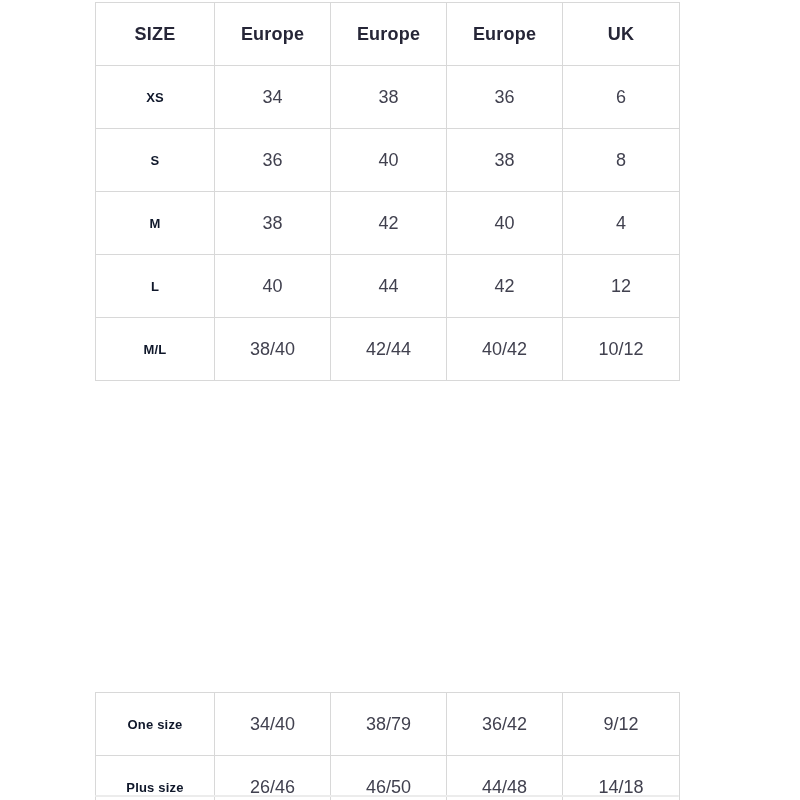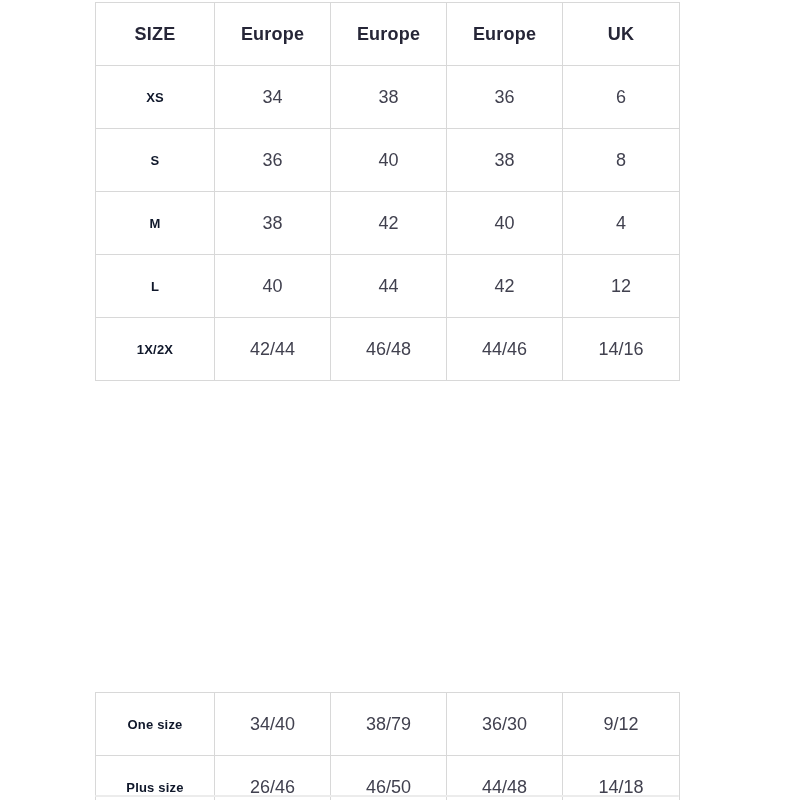--- a/index.html
+++ b/index.html
@@ -107,43 +107,43 @@
         <td class="value-cell">4</td>
       </tr>
       <tr>
         <td class="row-label">L</td>
         <td class="value-cell">40</td>
         <td class="value-cell">44</td>
         <td class="value-cell">42</td>
         <td class="value-cell">12</td>
       </tr>
       <tr>
-        <td class="row-label">1X/2X</td>
+        <td class="row-label">M/L</td>
+        <td class="value-cell">38/40</td>
         <td class="value-cell">42/44</td>
-        <td class="value-cell">46/48</td>
-        <td class="value-cell">44/46</td>
-        <td class="value-cell">14/16</td>
+        <td class="value-cell">40/42</td>
+        <td class="value-cell">10/12</td>
       </tr>
     </tbody>
   </table>
 
   <table class="size-grid special-table">
     <colgroup>
         <col class="c0">
         <col class="c1">
         <col class="c2">
         <col class="c3">
         <col class="c4">
       </colgroup>
     <tbody>
       <tr>
         <td class="row-label">One size</td>
         <td class="value-cell">34/40</td>
         <td class="value-cell">38/79</td>
-        <td class="value-cell">36/30</td>
+        <td class="value-cell">36/42</td>
         <td class="value-cell">9/12</td>
       </tr>
       <tr>
         <td class="row-label">Plus size</td>
         <td class="value-cell">26/46</td>
         <td class="value-cell">46/50</td>
         <td class="value-cell">44/48</td>
         <td class="value-cell">14/18</td>
       </tr>
     </tbody>

